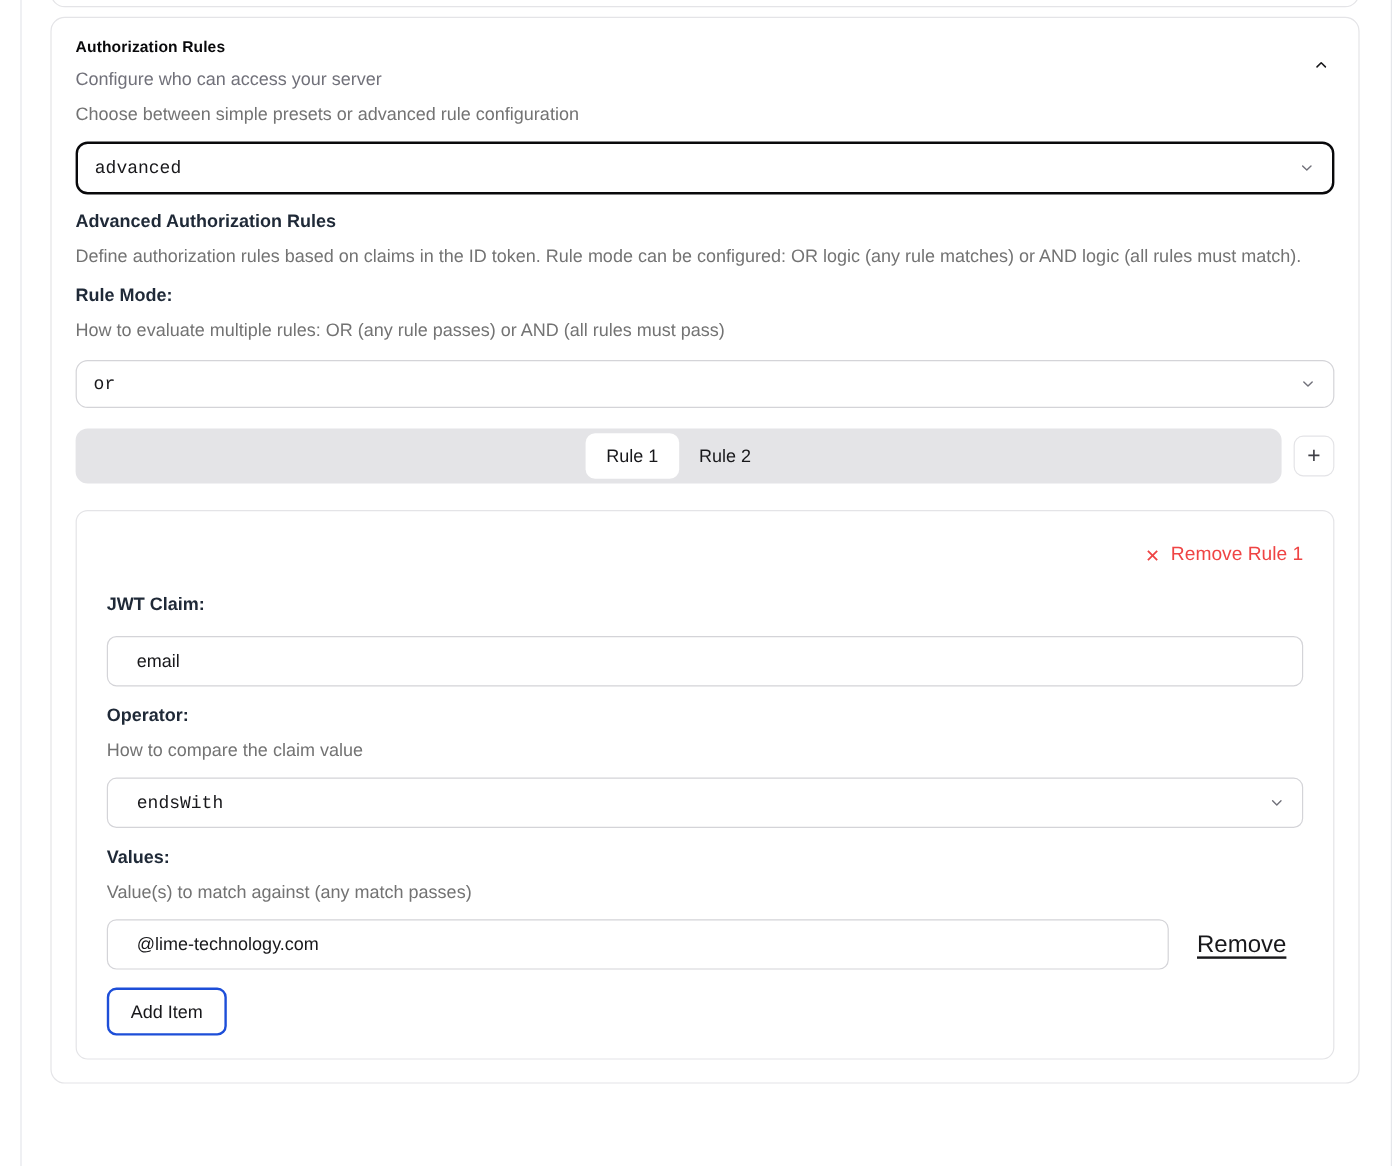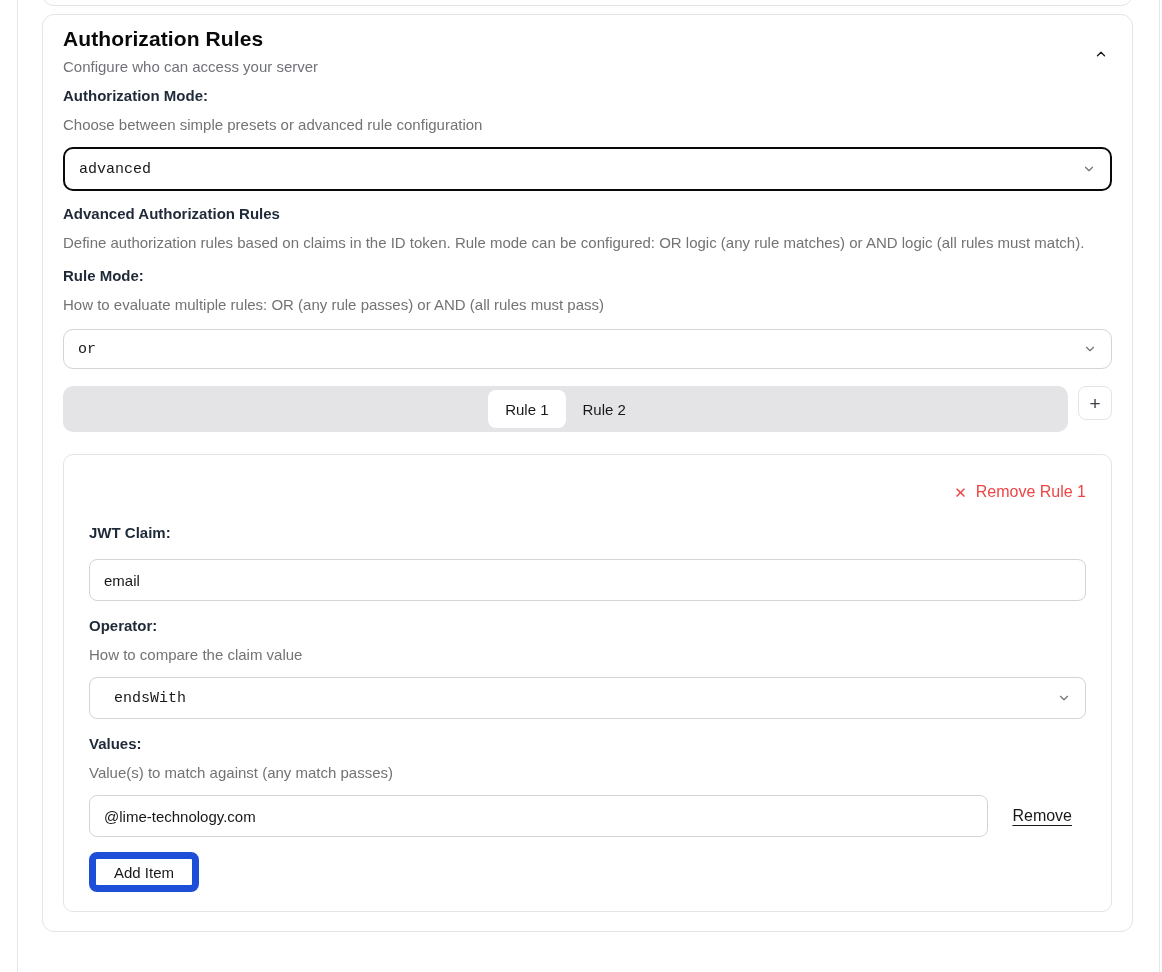--- a/index.html
+++ b/index.html
@@ -19,21 +19,21 @@
 
   .card {
     background: #fff;
     border: 1px solid #e4e4e7;
     border-radius: 12px;
   }
   .card-partial-top { height: 30px; margin-top: -24px; }
   .card-main { margin-top: 8px; padding: 12px 20px 19px 20px; }
 
   .card-header { display: flex; justify-content: space-between; align-items: flex-start; }
-  .panel-title { font-size: 21px; font-weight: 700; color: #09090b; line-height: 24px; letter-spacing: 0.1px; }
+  .panel-title { font-size: 13px; font-weight: 700; color: #09090b; line-height: 24px; letter-spacing: 0.1px; }
   .panel-subtitle { font-size: 15px; color: #71717a; line-height: 20px; margin-top: 6px; font-weight: 400; }
   .collapse-btn {
     background: transparent; border: none; cursor: pointer;
     padding: 6px; margin-top: 14px; margin-right: -2px; line-height: 0;
   }
 
   .field-label { font-size: 15px; font-weight: 700; color: #1f2937; line-height: 21px; }
   .field-desc  { font-size: 15px; font-weight: 400; color: #737373; line-height: 21px; }
 
   .mt8  { margin-top: 8px; }
@@ -48,26 +48,26 @@
     border: 1px solid #d4d4d8; border-radius: 10px;
     background: #fff; padding: 0 14px;
     font-size: 15px; color: #18181b; cursor: pointer; font-family: Liberation Mono, monospace;
   }
   .select.focused { height: 44px; border: 2px solid #09090b; }
   .select .chev { line-height: 0; }
 
   .text-input {
     width: 100%; height: 42px;
     border: 1px solid #d4d4d8; border-radius: 8px;
-    padding: 0 14px; font-size: 15px; color: #18181b;
+    padding: 0 24px; font-size: 15px; color: #18181b;
     font-family: "Liberation Sans", "DejaVu Sans", sans-serif;
     background: #fff; outline: none;
   }
 
-  .tabs-row { display: flex; margin-top: 17px; }
+  .tabs-row { display: flex; align-items: center; margin-top: 17px; }
   .tabs-list {
     flex: 1; height: 46px; background: #e4e4e7; border-radius: 10px;
     display: flex; align-items: center; justify-content: center; padding: 4px;
     margin-right: 10px;
   }
   .tab {
     height: 38px; padding: 0 17px; border: none; background: transparent;
     border-radius: 8px; font-size: 15px; font-weight: 500; color: #18181b;
     font-family: inherit; cursor: pointer; display: flex; align-items: center;
   }
@@ -90,27 +90,27 @@
     background: transparent; border: none; cursor: pointer;
     color: #ef4444; font-size: 16px; font-weight: 400; font-family: inherit;
     line-height: 24px; padding: 0;
   }
   .remove-rule-btn .x-glyph { font-size: 15px; line-height: 1; }
 
   .value-row { display: flex; align-items: center; margin-top: 12px; }
   .value-row .text-input { flex: 1; }
   .remove-link {
     margin-left: 24px; margin-right: 14px;
-    font-size: 16px; font-weight: 500; color: #18181b;
+    font-size: 20px; font-weight: 500; color: #18181b;
     text-decoration: underline; text-underline-offset: 4px;
     cursor: pointer; white-space: nowrap;
   }
   .add-item-btn {
     margin-top: 15px; height: 40px; padding: 0 18px;
-    background: #fff; border: 7px solid #1d4ed8; border-radius: 8px;
+    background: #fff; border: 2px solid #1d4ed8; border-radius: 8px;
     font-size: 15px; font-weight: 500; color: #18181b;
     font-family: inherit; cursor: pointer;
   }
 </style>
 </head>
 <body>
 
 <div class="rail rail-left"></div>
 <div class="rail rail-right"></div>
 
@@ -127,21 +127,20 @@
       </div>
       <button class="collapse-btn">
         <span>
           <svg width="14" height="14" viewBox="0 0 24 24" fill="none" stroke="#18181b" stroke-width="2.2" stroke-linecap="round" stroke-linejoin="round">
               <polyline points="6 15 12 9 18 15"></polyline>
             </svg>
         </span>
       </button>
     </div>
 
-    <div class="field-label mt8">Authorization Mode:</div>
     <div class="field-desc mt8">Choose between simple presets or advanced rule configuration</div>
 
     <div class="select focused mt12">
       <span>advanced</span>
       <span class="chev">
         <svg width="14" height="14" viewBox="0 0 24 24" fill="none" stroke="#71717a" stroke-width="2" stroke-linecap="round" stroke-linejoin="round">
             <polyline points="6 9 12 15 18 9"></polyline>
           </svg>
       </span>
     </div>

